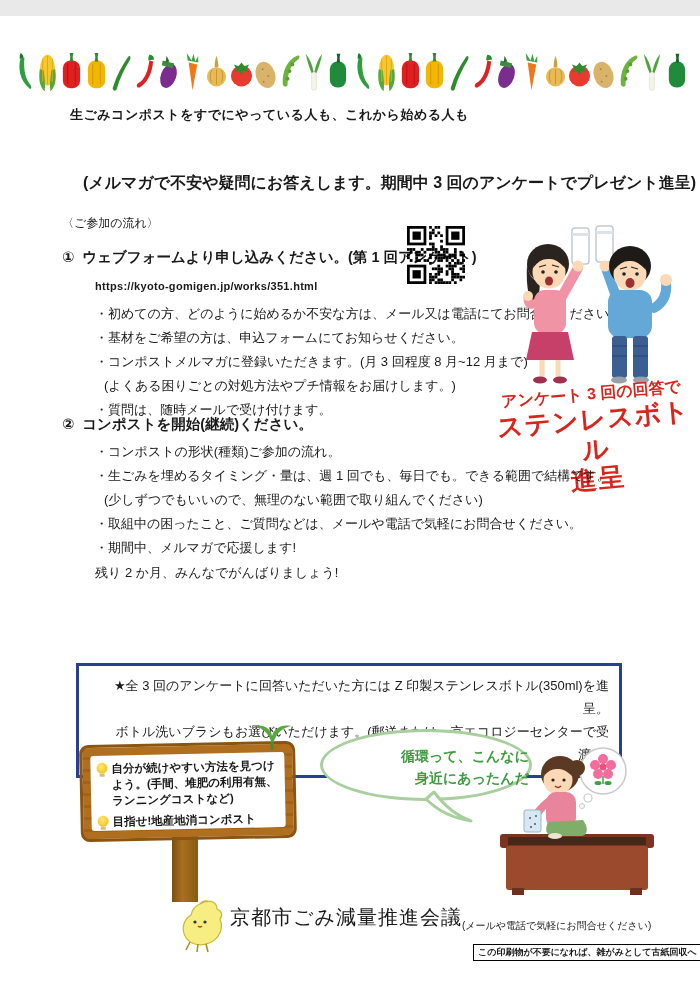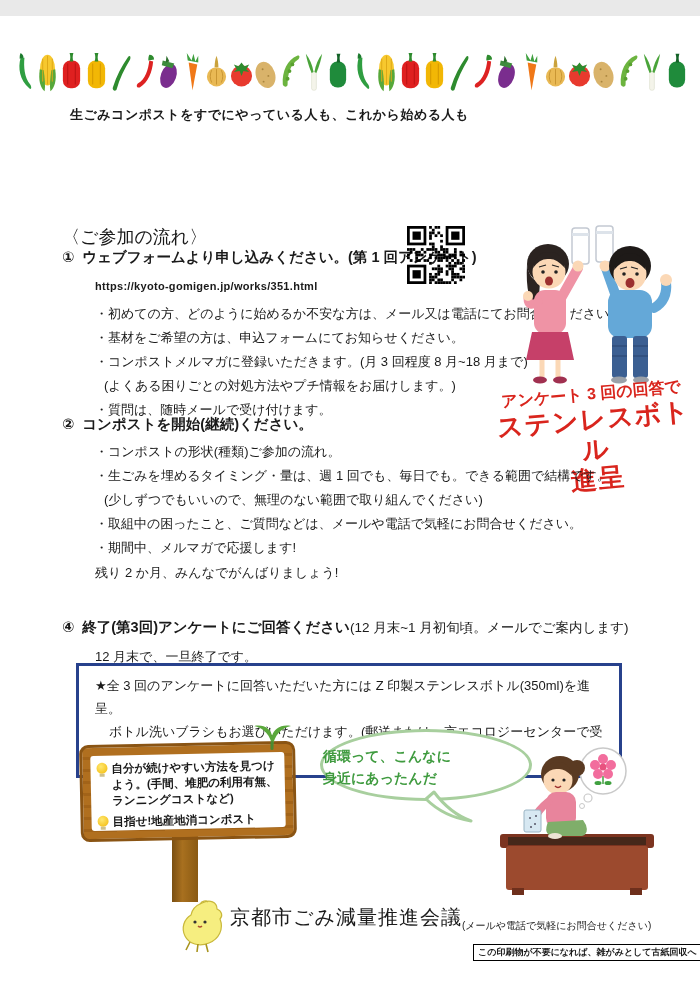--- a/index.html
+++ b/index.html
@@ -9,21 +9,21 @@
   }
   .abs{position:absolute;}
   
   .veg-border{left:12px;right:12px;top:30px;height:54px;display:flex;justify-content:space-between;align-items:center;}
   .veg{width:23px;height:50px;flex:0 0 auto;}
   
   .tagline{left:70px;top:90px;font-size:13px;font-weight:600;letter-spacing:0.5px;}
   .title{left:66px;top:103px;font-size:30px;font-weight:900;letter-spacing:1px;white-space:nowrap;}
   .subtitle{left:83px;top:157px;font-size:16px;font-weight:700;white-space:nowrap;}
   
-  .flow-heading{left:62px;top:209px;font-size:18px;}
+  .flow-heading{left:62px;top:199px;font-size:12px;}
   .step{left:62px;width:620px;font-size:13px;line-height:24px;}
   .step-title{font-size:14.5px;font-weight:700;}
   .step-title .note{font-weight:400;font-size:13.5px;}
   .step .num{margin-right:8px;}
   .url{margin:5px 0 2px 33px;font-size:11px;font-weight:700;letter-spacing:0.3px;}
   ul.bullets{list-style:none;margin:4px 0 0 33px;padding:0;}
   ul.bullets li{line-height:24px;}
   ul.bullets li.indent{padding-left:9px;}
   .substep{margin:5px 0 0 33px;}
   
@@ -31,37 +31,37 @@
   .qr svg{width:100%;height:100%;}
   
   .people{left:502px;top:206px;width:190px;height:168px;}
   .girl-scene{left:498px;top:722px;width:200px;height:160px;}
   
   .promo{left:492px;top:368px;width:206px;text-align:center;color:#d9251d;font-weight:800;transform:rotate(-5deg);}
   .promo .p1{font-size:16px;line-height:20px;}
   .promo .p2{font-size:26px;line-height:30px;letter-spacing:1px;}
   .promo .p3{font-size:26px;line-height:30px;letter-spacing:2px;}
   
-  .reward-box{left:76px;top:647px;width:514px;border:3px solid #27418c;padding:8px 10px 9px 16px;font-size:13px;line-height:23px;background:#fff;}
+  .reward-box{left:76px;top:647px;width:514px;border:3px solid #27418c;padding:8px 10px 9px 16px;font-size:13px;line-height:23px;background:#fff;text-align:right;}
   .reward-box .rb2{padding-left:14px;}
   
   .sign-board{left:80px;top:727px;width:216px;height:97px;background:
       repeating-linear-gradient(180deg,#b06f1f 0 9px,#a26318 9px 12px);
       border:3px solid #8a5413;border-radius:9px;box-sizing:border-box;padding:8px;transform:rotate(-1.2deg);}
   .sign-inner{background:#fff;border-radius:3px;height:100%;box-sizing:border-box;padding:5px 6px;font-size:11.5px;font-weight:700;line-height:16px;}
   .sign-item{display:flex;gap:4px;}
   .sign-item + .sign-item{margin-top:5px;}
   .bulb{flex:0 0 auto;width:11px;height:11px;margin-top:2px;border-radius:50%;
         background:radial-gradient(circle at 40% 35%,#ffe870,#f2b705);position:relative;}
   .bulb:after{content:"";position:absolute;left:3px;bottom:-3px;width:5px;height:3px;background:#cfc08a;}
   .sign-post{left:172px;top:818px;width:26px;height:68px;background:linear-gradient(90deg,#7a4f12,#a8701f 40%,#8a5a13);}
   .sprout{left:252px;top:700px;width:40px;height:34px;}
   
   .bubble{left:320px;top:713px;width:212px;height:72px;border:3px solid #a8cf9e;border-radius:50%;background:#fff;
-          text-align:left;box-sizing:border-box;padding-top:13px;color:#3f9b3f;font-weight:700;font-size:14px;line-height:22px;z-index:1;}
+          text-align:right;box-sizing:border-box;padding-top:13px;color:#3f9b3f;font-weight:700;font-size:14px;line-height:22px;z-index:1;}
   .bubble-tail{left:424px;top:774px;width:50px;height:40px;z-index:2;}
   
   .mascot{left:176px;top:882px;width:50px;height:56px;}
   .org-name{left:230px;top:888px;font-size:20px;font-weight:400;letter-spacing:1px;white-space:nowrap;}
   .affiliation{left:462px;top:903px;font-size:10px;white-space:nowrap;}
   .recycle-note{left:473px;top:928px;font-size:9px;font-weight:700;border:1.5px solid #000;padding:1px 4px;white-space:nowrap;}
 </style>
 </head>
 <body>
 
@@ -196,32 +196,33 @@
         <path d="M10 24C7 17 5 10 4 4c4 5 7 12 8 19Z" fill="#4aa43a"></path>
         <path d="M15 24c3-7 5-14 6-20-4 5-7 12-8 19Z" fill="#4aa43a"></path>
       </svg>
       <svg viewBox="0 0 24 48" class="veg">
         <rect x="4" y="12" width="17" height="27" rx="8" fill="#1f8b3b"></rect>
         <path d="M11 4c1 3 1 6 0 9h4c-1-3-1-6 0-9Z" fill="#146328"></path>
       </svg>
     </div>
 
   <div class="abs tagline">生ごみコンポストをすでにやっている人も、これから始める人も</div>
+  <div class="abs subtitle">(メルマガで不安や疑問にお答えします。期間中 3 回のアンケートでプレゼント進呈)</div>
 
   <div class="abs flow-heading">〈ご参加の流れ〉</div>
 
   <section class="abs step" style="top:229px">
     <div class="step-title">
       <span class="num">①</span><span>ウェブフォームより申し込みください。(第 1 回アンケート)</span>
     </div>
     <div class="url">https://kyoto-gomigen.jp/works/351.html</div>
     <ul class="bullets">
       <li>・初めての方、どのように始めるか不安な方は、メール又は電話にてお問合せください。</li>
       <li>・基材をご希望の方は、申込フォームにてお知らせください。</li>
-      <li>・コンポストメルマガに登録いただきます。(月 3 回程度 8 月~18 月まで)</li>
+      <li>・コンポストメルマガに登録いただきます。(月 3 回程度 8 月~12 月まで)</li>
       <li class="indent">(よくある困りごとの対処方法やプチ情報をお届けします。)</li>
       <li>・質問は、随時メールで受け付けます。</li>
     </ul>
   </section>
 
   <div class="abs qr"><svg viewBox="0 0 63 63" xmlns="http://www.w3.org/2000/svg">
         <rect x="24" y="0" width="3" height="3" fill="#000"></rect>
         <rect x="30" y="0" width="3" height="3" fill="#000"></rect>
         <rect x="33" y="0" width="3" height="3" fill="#000"></rect>
         <rect x="27" y="3" width="3" height="3" fill="#000"></rect>
@@ -416,26 +417,20 @@
       <li class="indent">(少しずつでもいいので、無理のない範囲で取り組んでください)</li>
       <li>・取組中の困ったこと、ご質問などは、メールや電話で気軽にお問合せください。</li>
       <li>・期間中、メルマガで応援します!</li>
     </ul>
   </section>
 
   <section class="abs step" style="top:540px">
     <div class="substep">残り 2 か月、みんなでがんばりましょう!</div>
   </section>
 
-  <section class="abs step" style="top:599px">
-    <div class="step-title">
-      <span class="num">④</span><span>終了(第3回)アンケートにご回答ください</span><span class="note">(12 月末~1 月初旬頃。メールでご案内します)</span>
-    </div>
-    <div class="substep">12 月末で、一旦終了です。</div>
-  </section>
 
   <div class="abs reward-box">
     <div>★全 3 回のアンケートに回答いただいた方には Z 印製ステンレスボトル(350ml)を進呈。</div>
     <div class="rb2">ボトル洗いブラシもお選びいただけます。(郵送または、京エコロジーセンターで受渡し)</div>
   </div>
 
   <div class="abs sign-post"></div>
   <div class="abs sign-board">
     <div class="sign-inner">
       <div class="sign-item">

